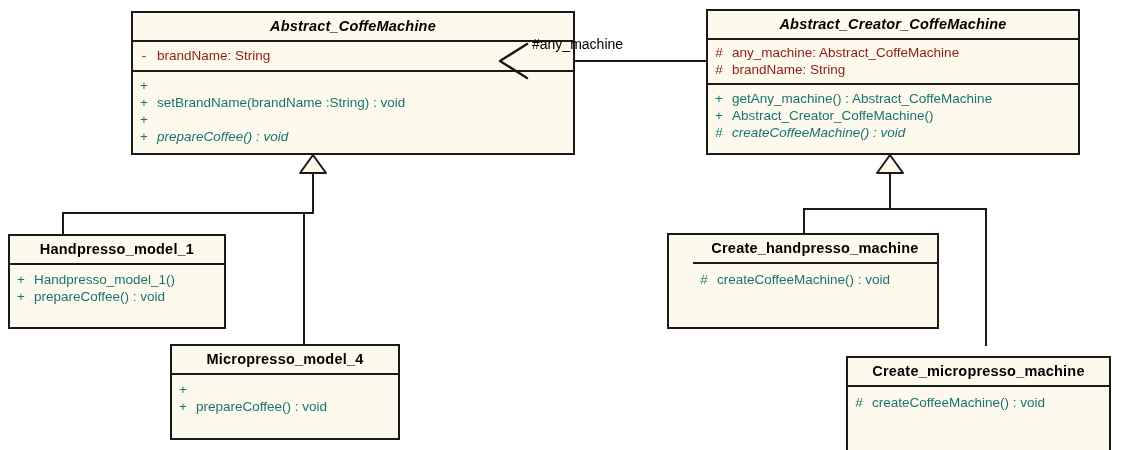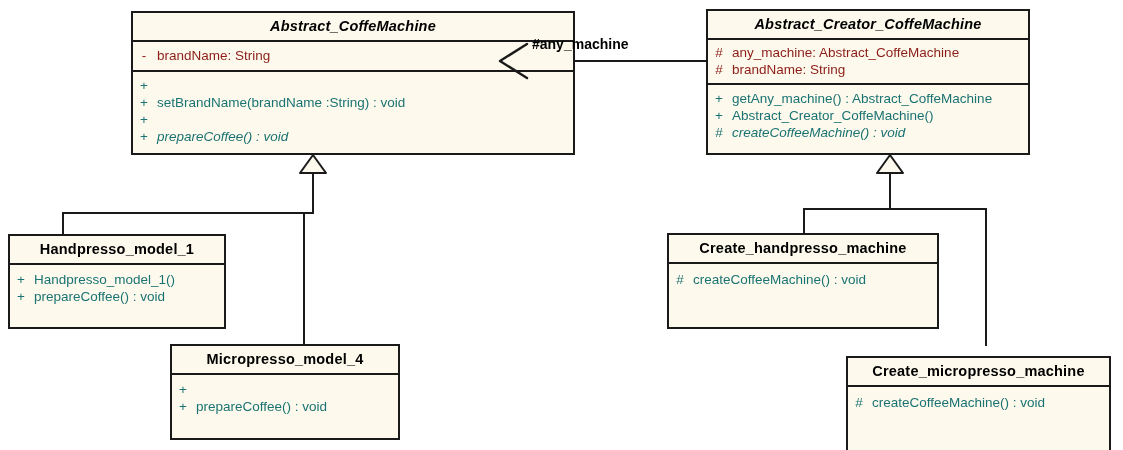--- a/index.html
+++ b/index.html
@@ -81,21 +81,20 @@
     z-index: 1;
   }
   .conn.h { height: 2px; }
   .conn.v { width: 2px; }
   .assoc-label {
     position: absolute;
     font-size: 14px;
     color: #000000;
     white-space: nowrap;
     z-index: 3;
-    font-weight: bold;
   }
   svg.overlay {
     position: absolute;
     left: 0; top: 0;
     width: 1123px;
     height: 450px;
     z-index: 3;
     pointer-events: none;
   }
 </style>
@@ -153,21 +152,21 @@
       <div class="uml-row">
         <span class="uml-vis">+</span>
       </div>
       <div class="uml-row abstract">
         <span class="uml-vis">+</span>
         <span class="uml-text">prepareCoffee() : void</span>
       </div>
     </div>
   </div>
 
-  <div class="uml-class" style="left:706px; top:9px; width:324px; height:146px;">
+  <div class="uml-class" style="left:706px; top:9px; width:374px; height:146px;">
     <div class="uml-title abstract">Abstract_Creator_CoffeMachine</div>
     <div class="uml-sep"></div>
     <div class="uml-compartment attrs" style="padding:4px 0 5px 0;">
       <div class="uml-row">
         <span class="uml-vis">#</span>
         <span class="uml-text">any_machine:  Abstract_CoffeMachine</span>
       </div>
       <div class="uml-row">
         <span class="uml-vis">#</span>
         <span class="uml-text">brandName:  String</span>
@@ -212,21 +211,21 @@
       <div class="uml-row">
         <span class="uml-vis">+</span>
       </div>
       <div class="uml-row">
         <span class="uml-vis">+</span>
         <span class="uml-text">prepareCoffee() : void</span>
       </div>
     </div>
   </div>
 
-  <div class="uml-class" style="left:667px; top:233px; width:272px; height:96px;">
+  <div class="uml-class" style="left:667px; top:233px; width:272px; height:96px;padding-left:24px;">
     <div class="uml-title">Create_handpresso_machine</div>
     <div class="uml-sep"></div>
     <div class="uml-compartment ops" style="padding:7px 0 4px 0;">
       <div class="uml-row">
         <span class="uml-vis">#</span>
         <span class="uml-text">createCoffeeMachine() : void</span>
       </div>
     </div>
   </div>
 

